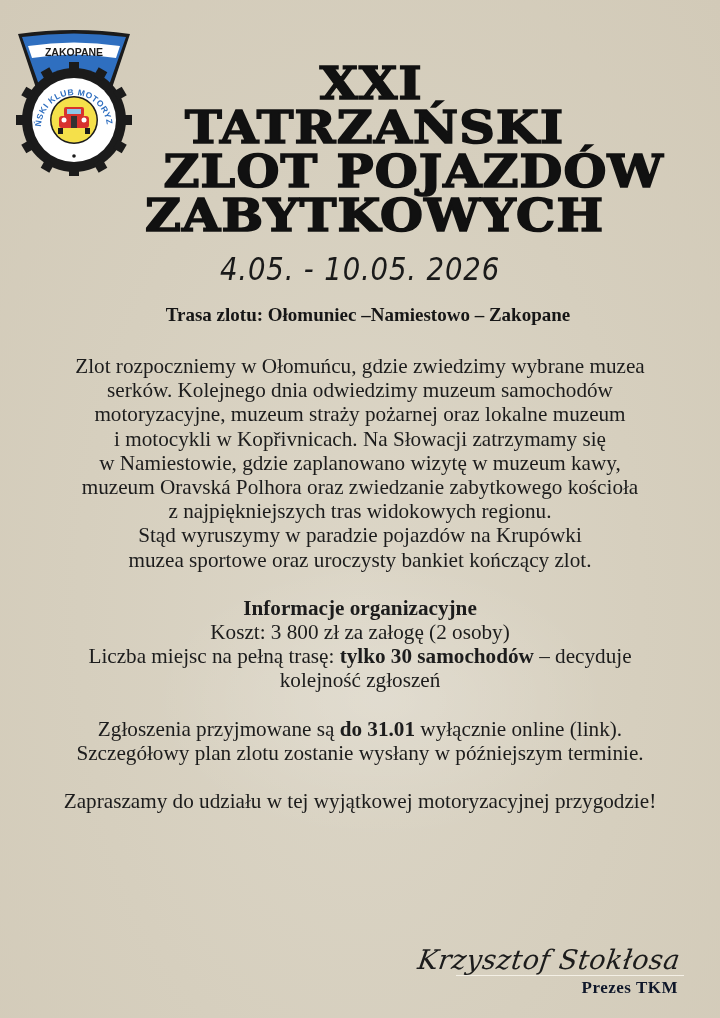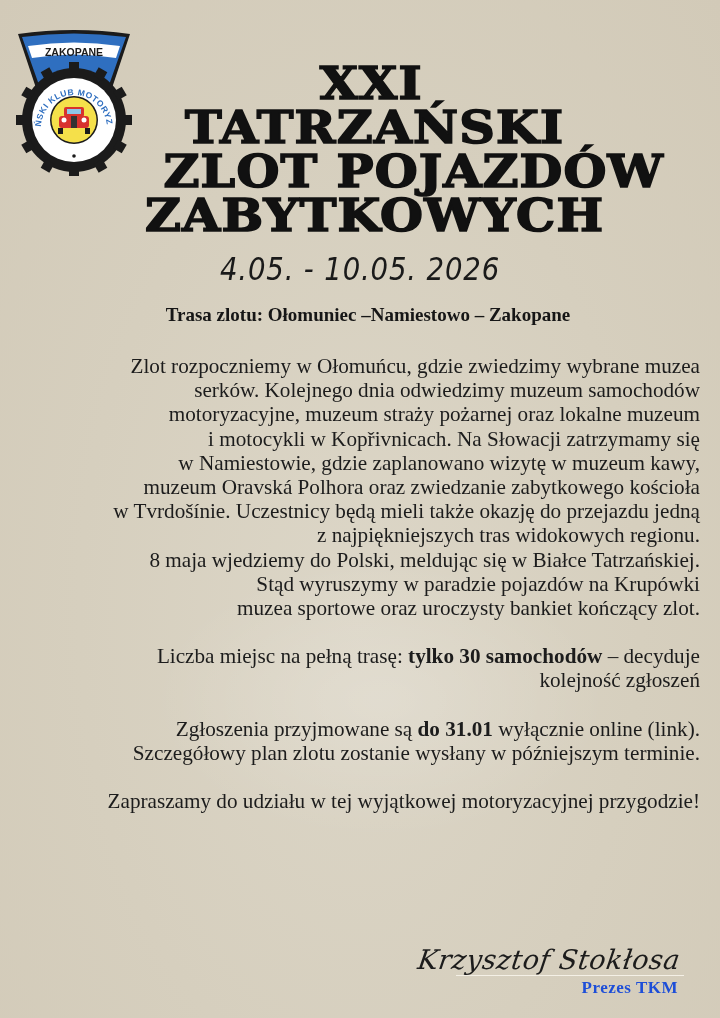--- a/index.html
+++ b/index.html
@@ -32,35 +32,35 @@
     position:absolute; left:0; right:0; top:250px; text-align:center;
     font-family:"DejaVu Sans", sans-serif; font-style:italic; font-weight:300;
     font-size:32px; letter-spacing:1px; color:#1a1a1a;
     transform: scaleX(0.86);
   }
   .route {
     position:absolute; left:16px; right:0; top:304px; text-align:center;
     font-size:19px; font-weight:bold; color:#161616;
   }
   .content {
-    position:absolute; left:20px; right:20px; top:354px; text-align:right;
+    position:absolute; left:20px; right:20px; top:354px; text-align:center;
     font-size:21.2px; line-height:24.2px; color:#1c1c1c;
   }
   .content p { margin:0; }
   .gap { height:24px; }
   .b { font-weight:bold; }
   .signature {
     position:absolute; right:40px; top:944px;
     font-family:"DejaVu Serif", serif; font-style:italic; font-size:27px; color:#1c1c1c;
     letter-spacing:0.5px; transform: skewX(-8deg);
   }
   .sig-line { position:absolute; left:456px; top:975px; width:228px; height:1px; background:#f4f0e6; }
   .signer-title {
     position:absolute; right:42px; top:978px;
-    font-size:17px; font-weight:bold; color:#1d4ed8; letter-spacing:0.5px;
+    font-size:17px; font-weight:bold; color:#0f172a; letter-spacing:0.5px;
   }
 </style>
 </head>
 <body>
 
 <div class="ghost"></div>
 
 <svg class="logo" viewBox="0 0 116 146">
 
   <path d="M2,4 Q58,-4 114,4 L96,58 Q58,50 20,58 Z" fill="#1b1b1b"></path>
@@ -121,30 +121,30 @@
 <div class="route">Trasa zlotu: Ołomuniec –Namiestowo  – Zakopane</div>
 
 <div class="content">
   <div>
     <p>Zlot rozpoczniemy w Ołomuńcu, gdzie zwiedzimy wybrane muzea</p>
     <p>serków. Kolejnego dnia odwiedzimy muzeum samochodów</p>
     <p>motoryzacyjne, muzeum straży pożarnej oraz lokalne muzeum</p>
     <p>i motocykli w Kopřivnicach. Na Słowacji zatrzymamy się</p>
     <p>w Namiestowie, gdzie zaplanowano wizytę w muzeum kawy,</p>
     <p>muzeum Oravská Polhora oraz zwiedzanie zabytkowego kościoła</p>
-    <p>w Tvrdošínie. Uczestnicy będą mieli także okazję do przejazdu jedną</p>
     <p>z najpiękniejszych tras widokowych regionu.</p>
-    <p>8 maja wjedziemy do Polski, meldując się w Białce Tatrzańskiej.</p>
     <p>Stąd wyruszymy w paradzie pojazdów na Krupówki</p>
     <p>muzea sportowe oraz uroczysty bankiet kończący zlot.</p>
   </div>
 
   <div class="gap"></div>
 
   <div>
+    <p class="b">Informacje organizacyjne</p>
+    <p>Koszt: 3 800 zł za załogę (2 osoby)</p>
     <p><span>Liczba miejsc na pełną trasę: </span><span class="b">tylko 30 samochodów</span><span> – decyduje</span></p>
     <p>kolejność zgłoszeń</p>
   </div>
 
   <div class="gap"></div>
 
   <div>
     <p><span>Zgłoszenia przyjmowane są </span><span class="b">do 31.01</span><span> wyłącznie online (link).</span></p>
     <p>Szczegółowy plan zlotu zostanie wysłany w późniejszym terminie.</p>
   </div>

